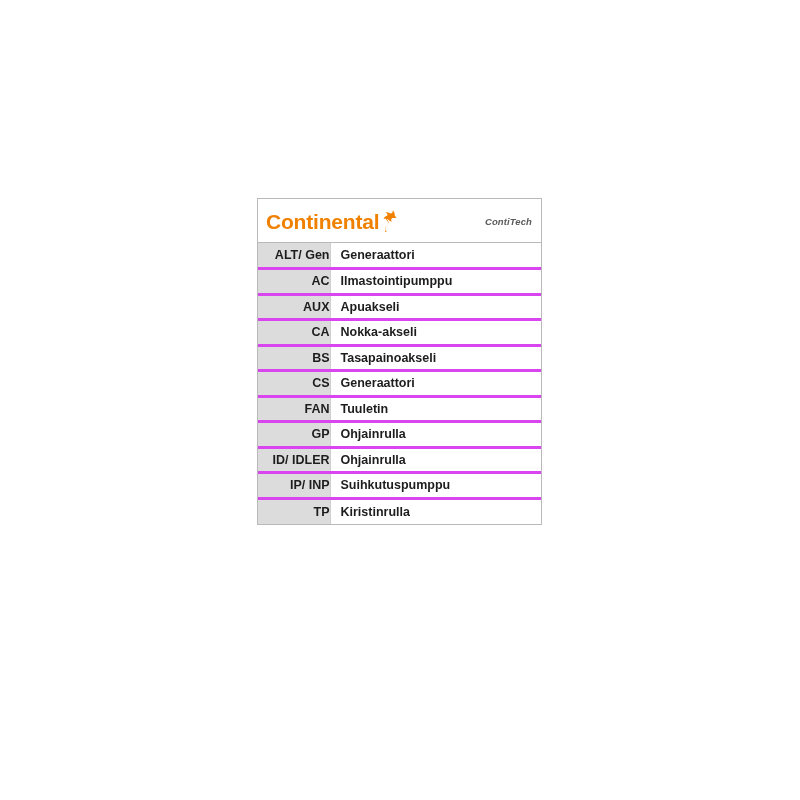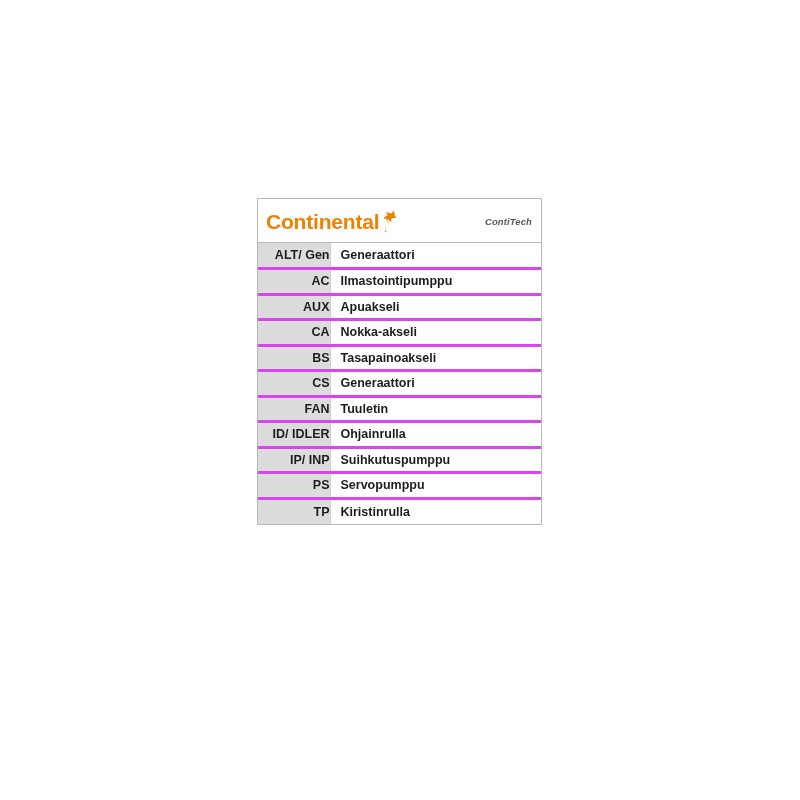--- a/index.html
+++ b/index.html
@@ -141,30 +141,30 @@
         </tr>
         <tr>
           <td class="abbr">CS</td>
           <td class="desc">Generaattori</td>
         </tr>
         <tr>
           <td class="abbr">FAN</td>
           <td class="desc">Tuuletin</td>
         </tr>
         <tr>
+          <td class="abbr">GP</td>
+          <td class="desc">Ohjainrulla</td>
+        </tr>
+        <tr>
           <td class="abbr">ID/ IDLER</td>
           <td class="desc">Ohjainrulla</td>
         </tr>
         <tr>
           <td class="abbr">IP/ INP</td>
           <td class="desc">Suihkutuspumppu</td>
-        </tr>
-        <tr>
-          <td class="abbr">PS</td>
-          <td class="desc">Servopumppu</td>
         </tr>
         <tr>
           <td class="abbr">TP</td>
           <td class="desc">Kiristinrulla</td>
         </tr>
       </tbody>
     </table>
 
   </div>
 

